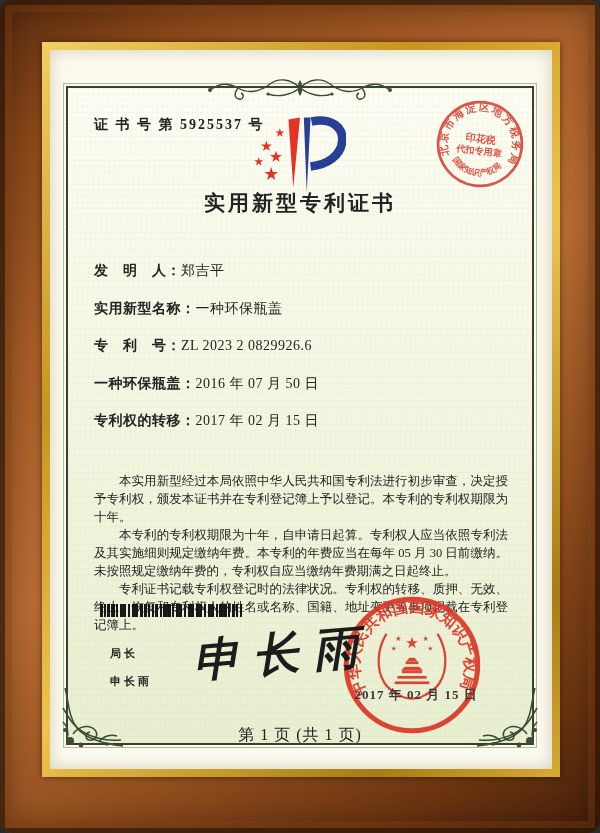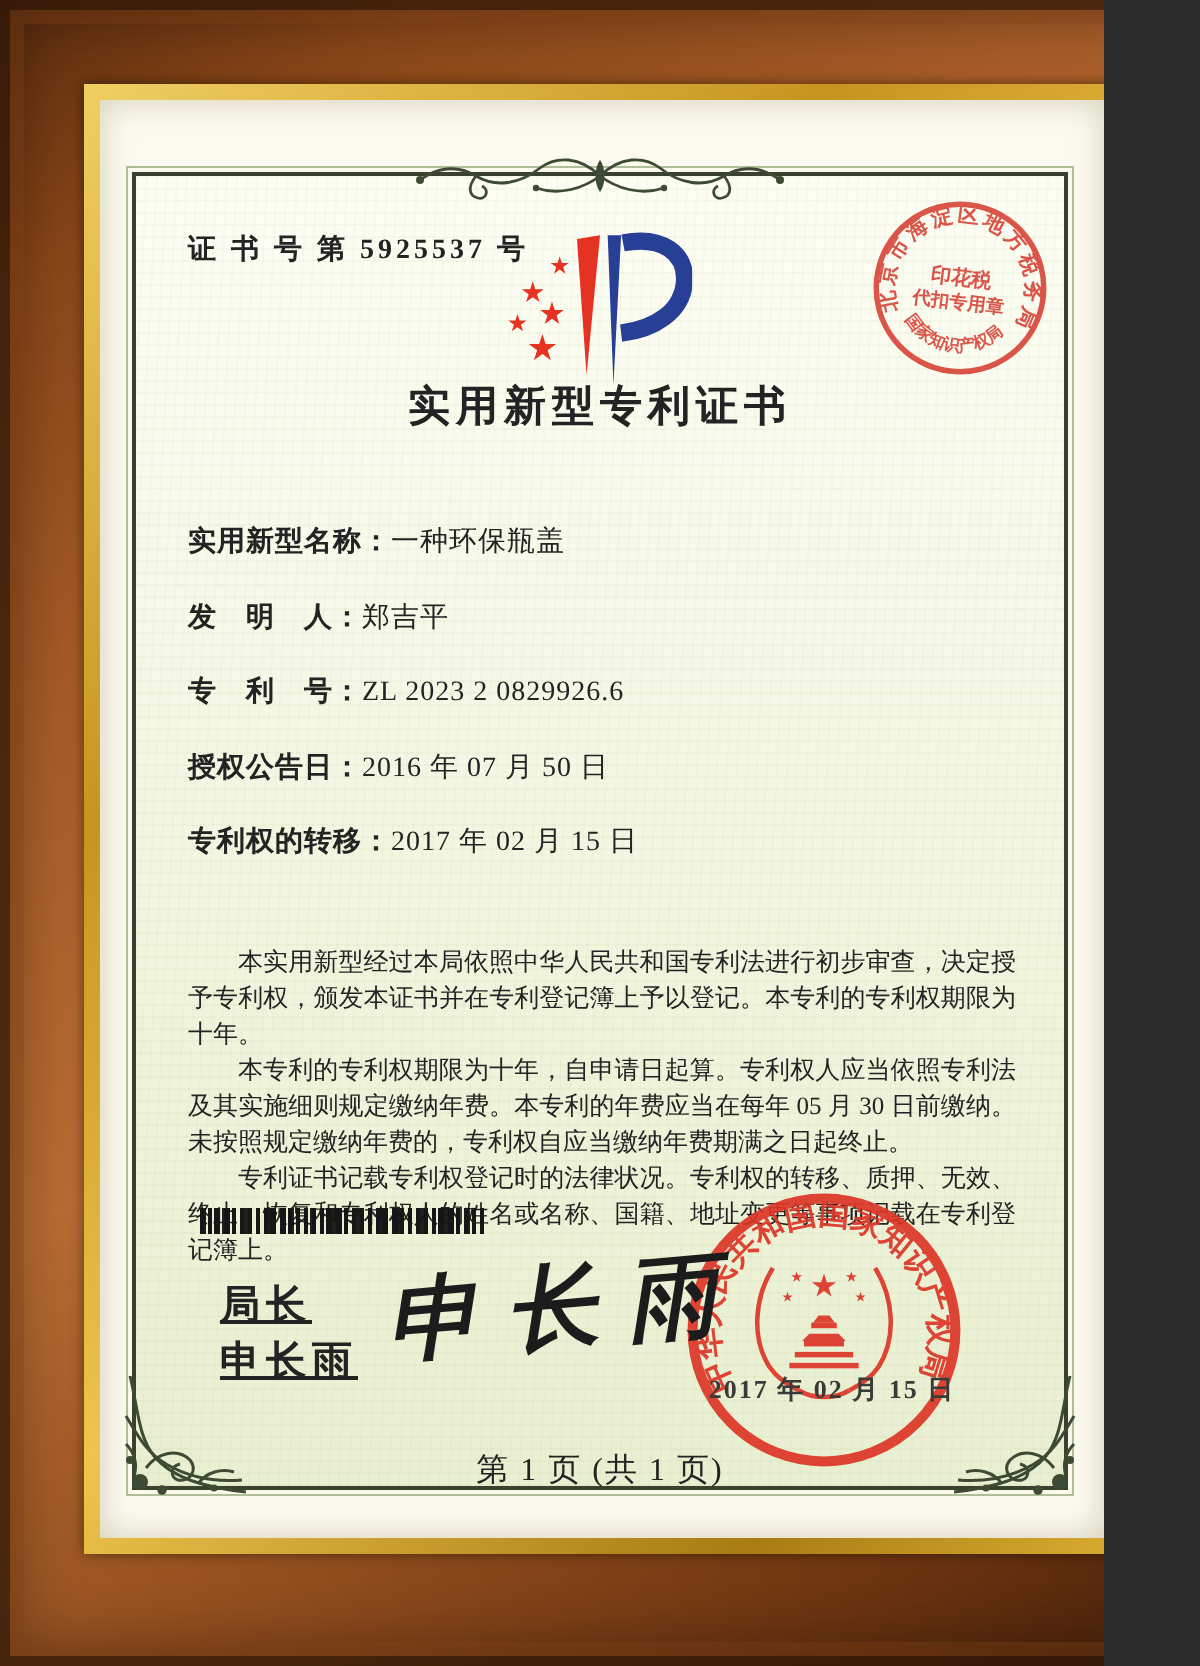--- a/index.html
+++ b/index.html
@@ -1,17 +1,17 @@
 <!DOCTYPE html>
 <html><head>
 <meta charset="utf-8">
 <style>
   html,body{margin:0;padding:0;background:#2b2b2b;}
-  .stage{width:552px;height:833px;position:relative;overflow:hidden;
-    font-family:"Liberation Serif","DejaVu Serif",serif;color:#232323;}
+  .stage{width:600px;height:833px;position:relative;overflow:hidden;
+    font-family:"Liberation Serif","DejaVu Serif",serif;color:#232323;border-radius:13px;}
   
   .frame{width:600px;height:833px;box-sizing:border-box;padding:42px 40px 56px 42px;
     background:linear-gradient(145deg,#5b2c0e 0%,#8a4718 12%,#a85d28 30%,#b96d33 50%,#95501f 70%,#6b3410 88%,#46200a 100%);
     box-shadow:inset 0 0 0 5px rgba(30,13,4,.55),inset 0 0 0 12px rgba(130,66,24,.35),inset 0 0 30px 10px rgba(0,0,0,.30);}
   .gold{height:100%;box-sizing:border-box;padding:8px;
     background:linear-gradient(135deg,#f0cf63 0%,#c6951f 30%,#eec44e 55%,#a87c12 85%,#d9ab32 100%);
     box-shadow:0 0 6px rgba(0,0,0,.5);}
   .paper{position:relative;height:100%;background:#fcfaef;
     box-shadow:inset 0 0 16px rgba(150,140,100,.4);}
   
@@ -35,22 +35,22 @@
   .flabel{font-weight:700;}
   .fvalue{font-weight:500;}
   .paras{position:absolute;top:384px;left:26px;right:24px;font-size:12.5px;
     line-height:18px;text-align:justify;}
   .paras p{margin:0;text-indent:2em;}
   .barcode{position:absolute;top:516px;left:32px;width:142px;height:13px;
     background:
       repeating-linear-gradient(90deg,#161616 0 2px,transparent 2px 4px),
       repeating-linear-gradient(90deg,#161616 0 1px,transparent 1px 7px),
       repeating-linear-gradient(90deg,rgba(20,20,20,.95) 0 3px,transparent 3px 11px);}
-  .signer{position:absolute;top:551px;left:42px;font-size:20px;font-weight:700;
-    line-height:28px;letter-spacing:3px;text-decoration:underline;}
+  .signer{position:absolute;top:551px;left:42px;font-size:11px;font-weight:700;
+    line-height:28px;letter-spacing:3px;}
   .signature{position:absolute;top:534px;left:118px;z-index:2;}
   .seal{position:absolute;top:504px;left:271px;z-index:1;opacity:.92;}
   .seal-date{position:absolute;top:598px;left:272px;width:152px;text-align:center;z-index:2;
     font-size:13px;font-weight:700;letter-spacing:1px;color:#3c3a36;}
   .footer{position:absolute;top:637px;left:0;right:0;text-align:center;font-size:16px;letter-spacing:1px;}
   .tax-seal{position:absolute;top:10px;right:6px;opacity:.85;transform:rotate(7deg);z-index:2;}
   .seal-font{font-family:"Liberation Serif","DejaVu Serif",serif;font-weight:700;}
 </style>
 </head>
 <body>
@@ -125,30 +125,30 @@
         <g fill="#283f96">
           <polygon points="56,1 63,1 59,79"></polygon>
         </g>
         <path d="M64,5 C85,1 97,11 96,25 C95,41 80,50 63,52" fill="none" stroke="#283f96" stroke-width="9"></path>
       </svg>
 
       <div class="title">实用新型专利证书</div>
 
       <div class="fields">
         <div class="field">
+          <span class="flabel">发　明　人：</span><span class="fvalue">郑吉平</span>
+        </div>
+        <div class="field">
           <span class="flabel">实用新型名称：</span><span class="fvalue">一种环保瓶盖</span>
         </div>
         <div class="field">
-          <span class="flabel">发　明　人：</span><span class="fvalue">郑吉平</span>
-        </div>
-        <div class="field">
           <span class="flabel">专　利　号：</span><span class="fvalue">ZL 2023 2 0829926.6</span>
         </div>
         <div class="field">
-          <span class="flabel">授权公告日：</span><span class="fvalue">2016 年 07 月 50 日</span>
+          <span class="flabel">一种环保瓶盖：</span><span class="fvalue">2016 年 07 月 50 日</span>
         </div>
         <div class="field">
           <span class="flabel">专利权的转移：</span><span class="fvalue">2017 年 02 月 15 日</span>
         </div>
       </div>
 
       <div class="paras">
         <p>本实用新型经过本局依照中华人民共和国专利法进行初步审查，决定授予专利权，颁发本证书并在专利登记簿上予以登记。本专利的专利权期限为十年。</p>
         <p>本专利的专利权期限为十年，自申请日起算。专利权人应当依照专利法及其实施细则规定缴纳年费。本专利的年费应当在每年 05 月 30 日前缴纳。未按照规定缴纳年费的，专利权自应当缴纳年费期满之日起终止。</p>
         <p>专利证书记载专利权登记时的法律状况。专利权的转移、质押、无效、终止、恢复和专利权人的姓名或名称、国籍、地址变更等事项记载在专利登记簿上。</p>

